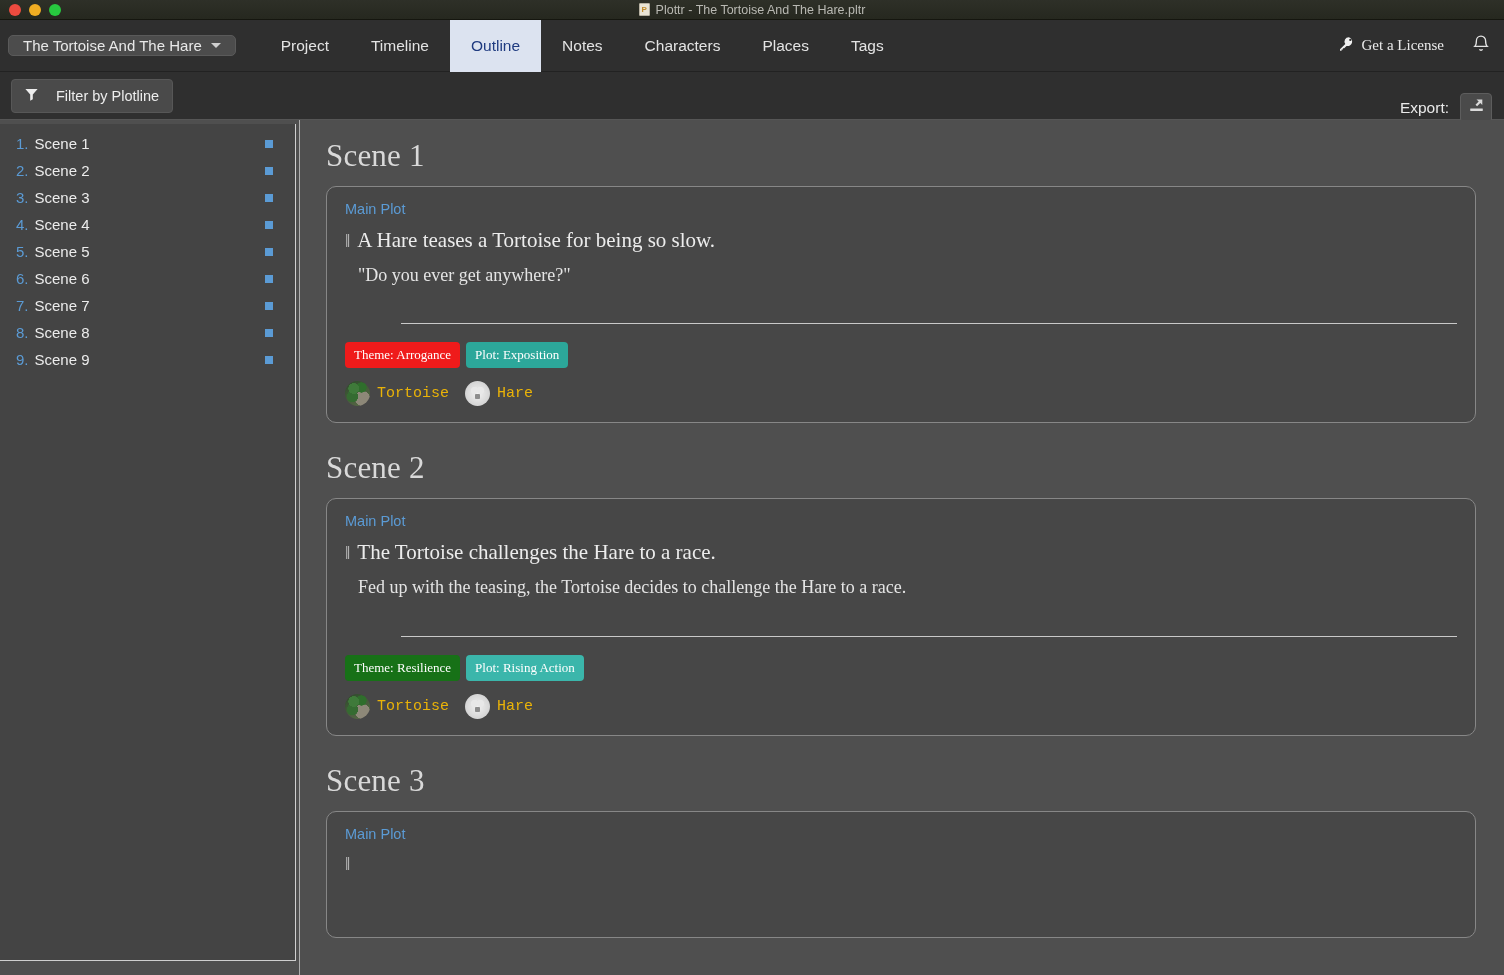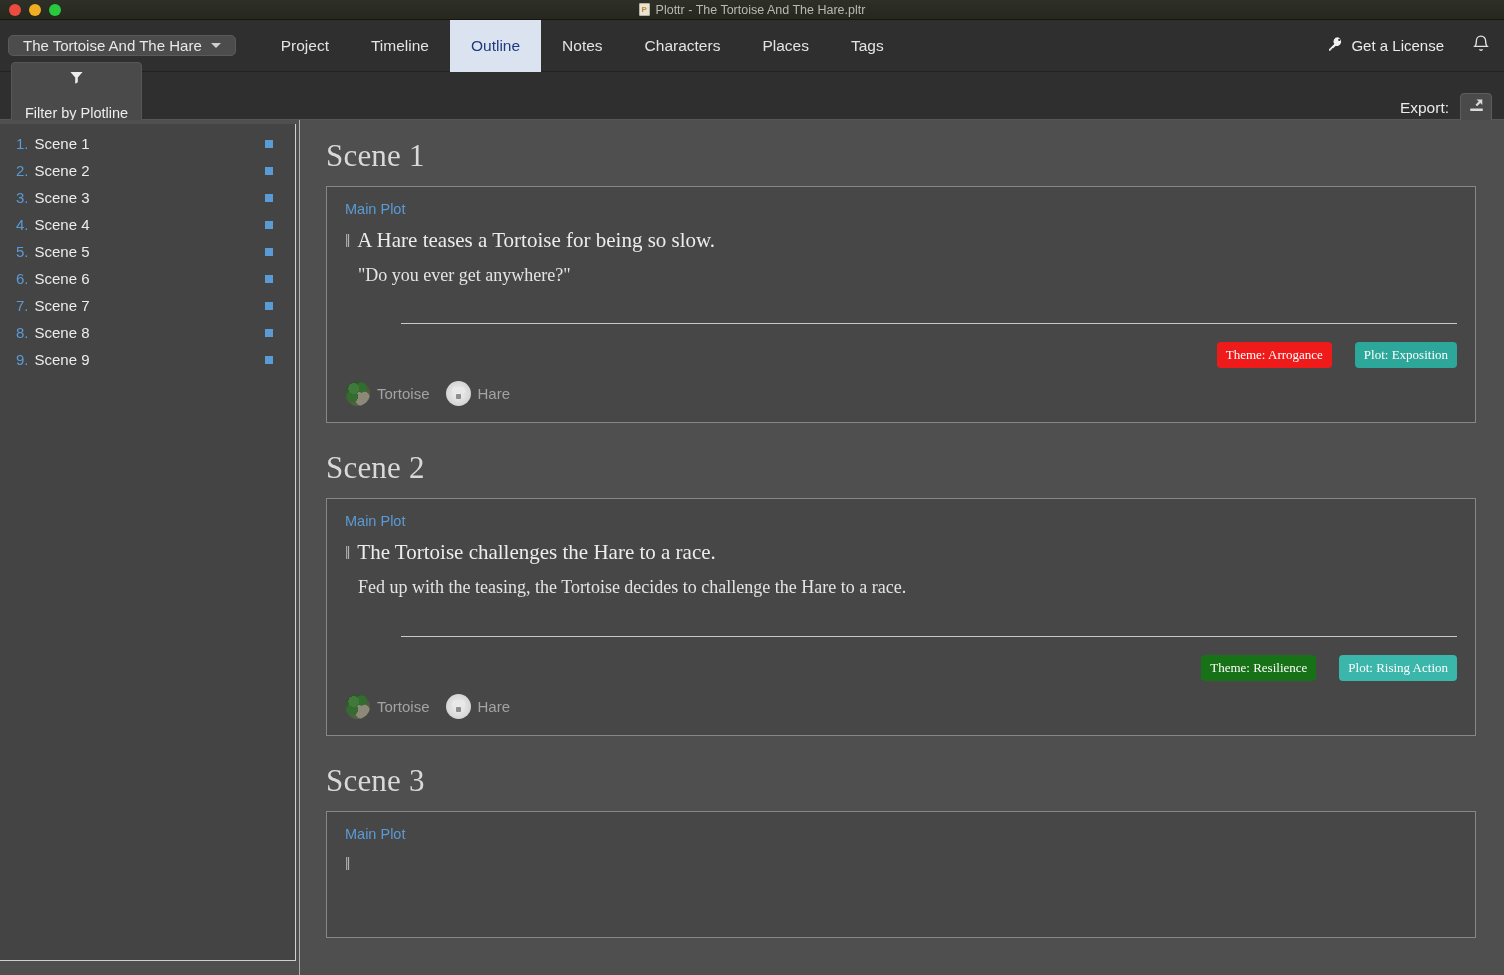--- a/index.html
+++ b/index.html
@@ -65,38 +65,38 @@
     cursor: pointer; white-space: nowrap;
   }
   .navtab.active {
     background: #dce3f0; color: #1f3b80;
   }
   .nav-right {
     margin-left: auto; display: flex; align-items: center; gap: 28px;
   }
   .license {
     display: flex; align-items: center; gap: 7px;
-    color: #eaeaea; font-size: 15px; cursor: pointer; white-space: nowrap;
+    color: #eaeaea; font-size: 15px; cursor: pointer; white-space: nowrap; font-family: Liberation Serif, serif;
   }
   .bell { cursor: pointer; display: flex; align-items: center; }
 
   
   .toolbar {
     height: 48px; width: 100%;
     background: #2f2f2f;
     display: flex; align-items: center;
     padding: 0 12px 0 11px;
     border-bottom: 1px solid #565656;
   }
   .filter-btn {
     background: #4a4a4a; border: 1px solid #575757; border-radius: 4px;
     color: #ededed; font-size: 14.5px;
     padding: 8px 13px;
     display: flex; align-items: center; gap: 18px;
-    cursor: pointer; white-space: nowrap; flex-direction: column;
+    cursor: pointer; white-space: nowrap;
   }
   .export-wrap {
     margin-left: auto; display: flex; align-items: center; gap: 11px; margin-top: 24px;
   }
   .export-label { color: #eaeaea; font-size: 15.5px; }
   .export-btn {
     width: 32px; height: 30px;
     background: #4a4a4a; border: 1px solid #5d5d5d; border-radius: 4px;
     display: flex; align-items: center; justify-content: center;
     cursor: pointer;
@@ -147,21 +147,21 @@
   .scene-heading {
     font-family: "Liberation Serif", serif;
     font-size: 31px; color: #d9d9d9; font-weight: normal;
     margin: 0 0 12px 0;
     letter-spacing: 0.2px;
   }
   .scene-heading.subsequent { margin-top: 27px; }
   .card {
     background: #474747;
     border: 1px solid #878787;
-    border-radius: 0;
+    border-radius: 10px;
     padding: 14px 18px 16px 18px;
     margin-bottom: 16px;
   }
   .plotline {
     color: #5b9bd5; font-size: 14.5px;
     margin-bottom: 11px;
   }
   .card-title {
     font-family: "Liberation Serif", serif;
     font-size: 21px; color: #ececec;
@@ -173,21 +173,21 @@
     font-family: "Liberation Serif", serif;
     font-size: 18px; color: #e4e4e4;
     padding-left: 13px;
     line-height: 1.35;
   }
   .card-spacer { height: 36px; }
   .card-rule {
     height: 1px; background: #c9c9c9;
     margin: 0 0 18px 56px;
   }
-  .tags { display: flex; gap: 23px; margin-bottom: 13px; justify-content: flex-end; }
+  .tags { display: flex; gap: 6px; margin-bottom: 13px; }
   .tag {
     font-family: "Liberation Serif", serif;
     font-size: 13px; color: #ffffff;
     padding: 5px 9px; border-radius: 4px;
     white-space: nowrap;
   }
   .chars { display: flex; align-items: center; gap: 16px; }
   .char { display: flex; align-items: center; gap: 7px; }
   .avatar {
     width: 25px; height: 25px; border-radius: 50%;
@@ -203,22 +203,22 @@
       linear-gradient(150deg, #2c4a2a, #5d6b4a);
   }
   .avatar.hare {
     background:
       radial-gradient(circle at 50% 62%, #8d8d8d 0 14%, transparent 15%),
       radial-gradient(circle at 38% 38%, #e8e8e8 0 16%, transparent 17%),
       radial-gradient(circle at 62% 38%, #e8e8e8 0 16%, transparent 17%),
       radial-gradient(circle at 50% 50%, #f2f2f2, #c7c7c7);
   }
   .char-name {
-    font-family: Liberation Sans, sans-serif;
-    font-size: 15px; color: #a3a3a3;
+    font-family: Liberation Mono, monospace;
+    font-size: 15px; color: #eab308;
   }
 </style>
 </head>
 <body>
 
 <div class="titlebar">
   <div class="traffic">
     <span class="tl red"></span>
     <span class="tl yellow"></span>
     <span class="tl green"></span>

